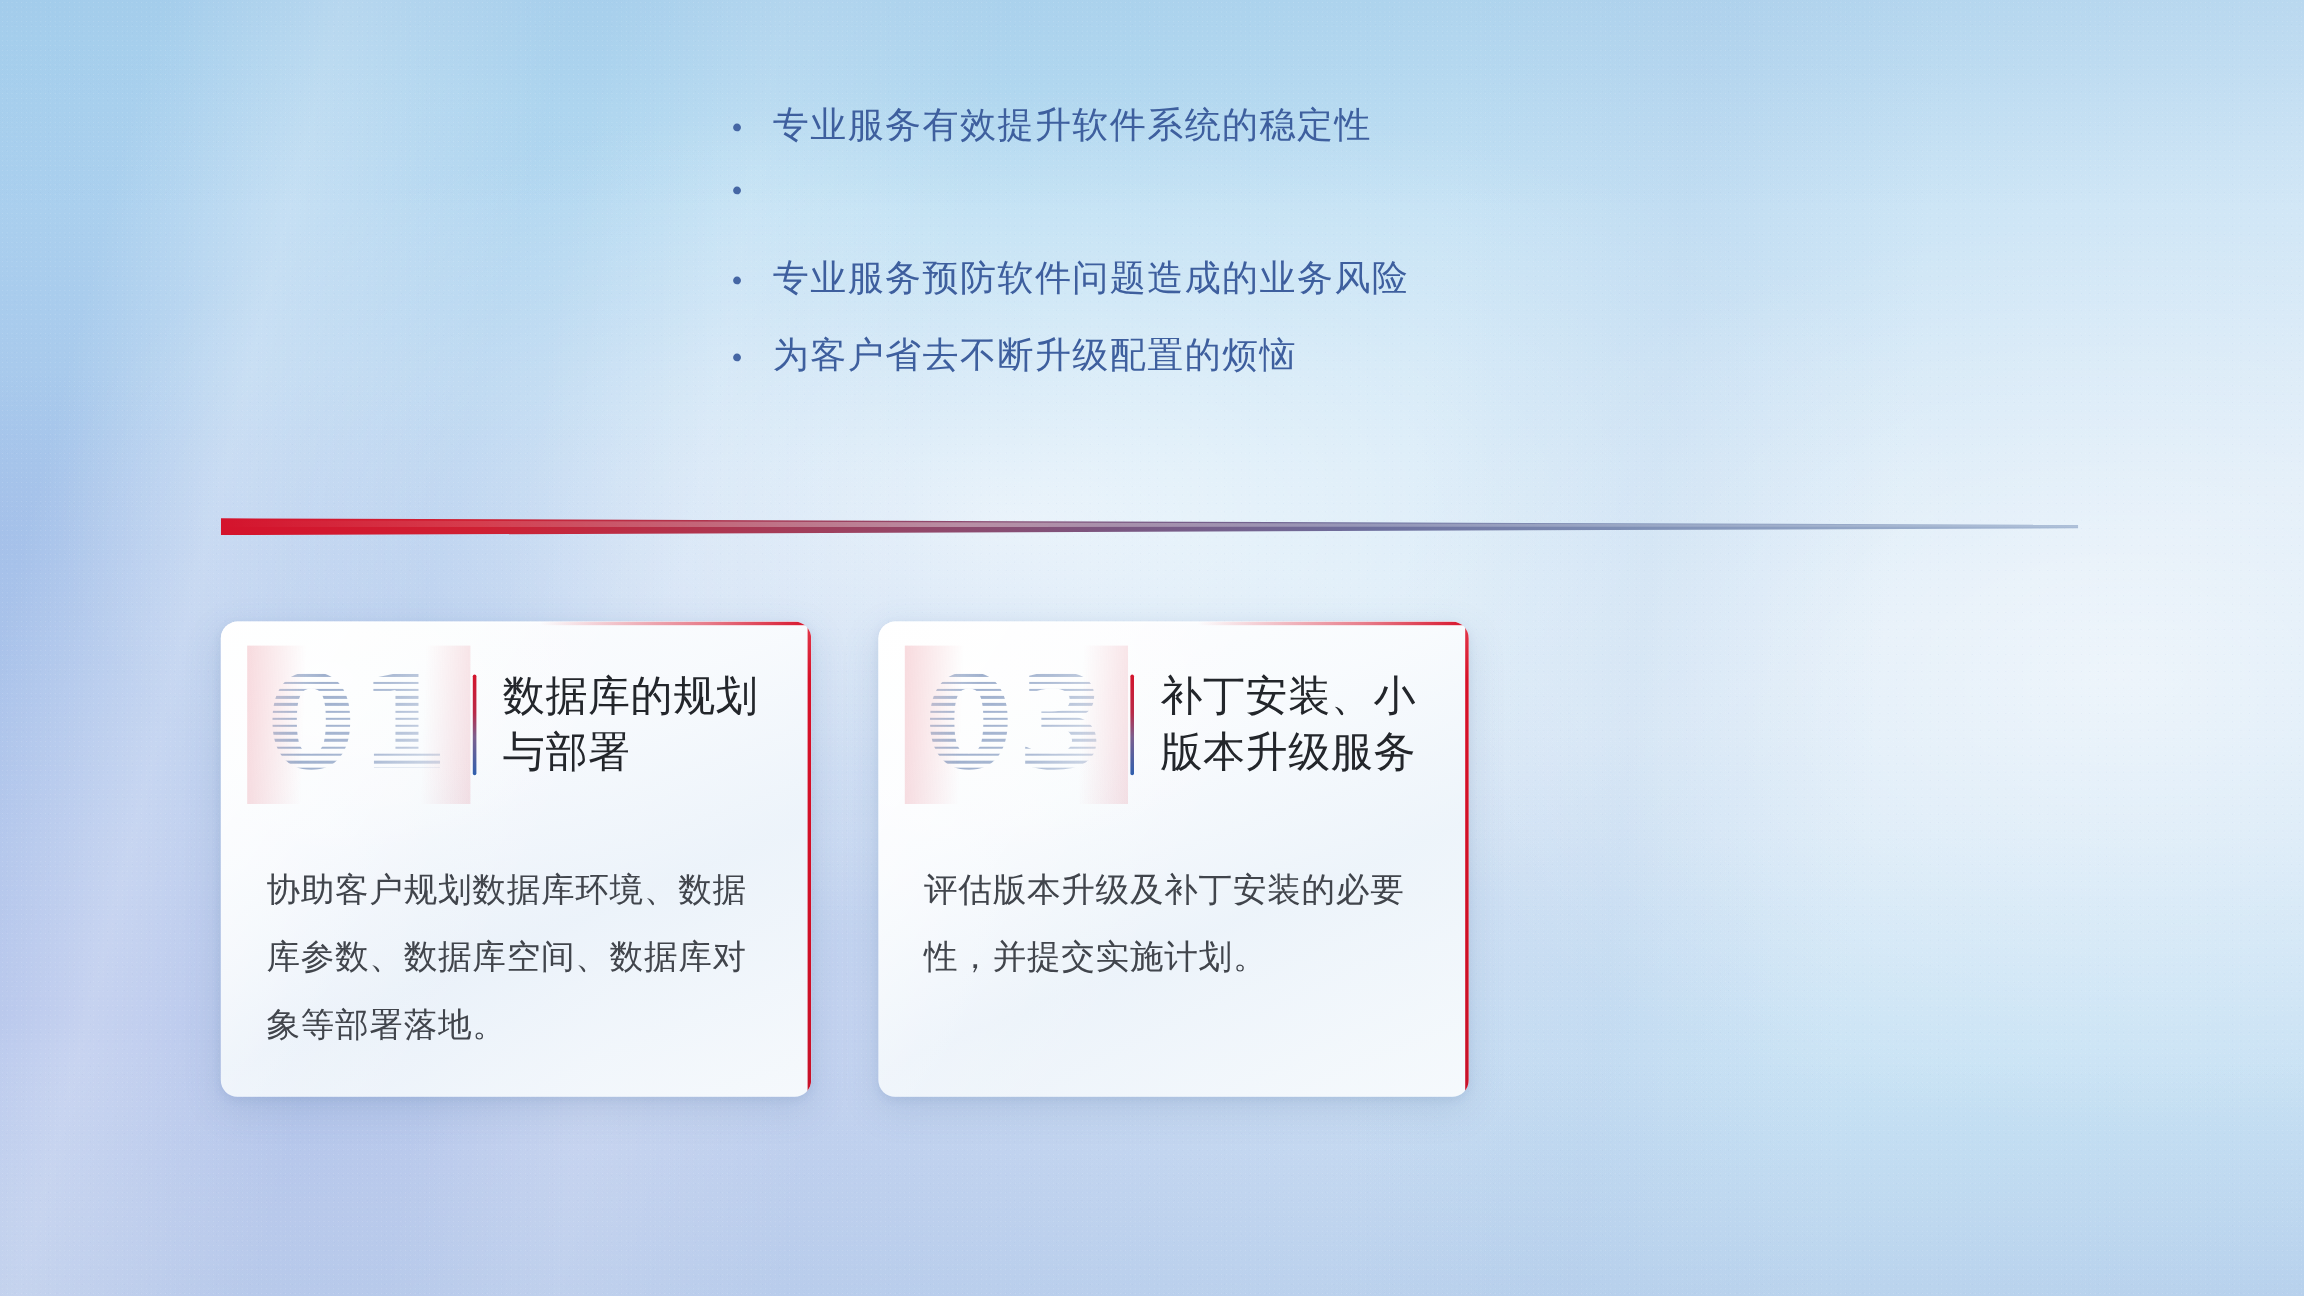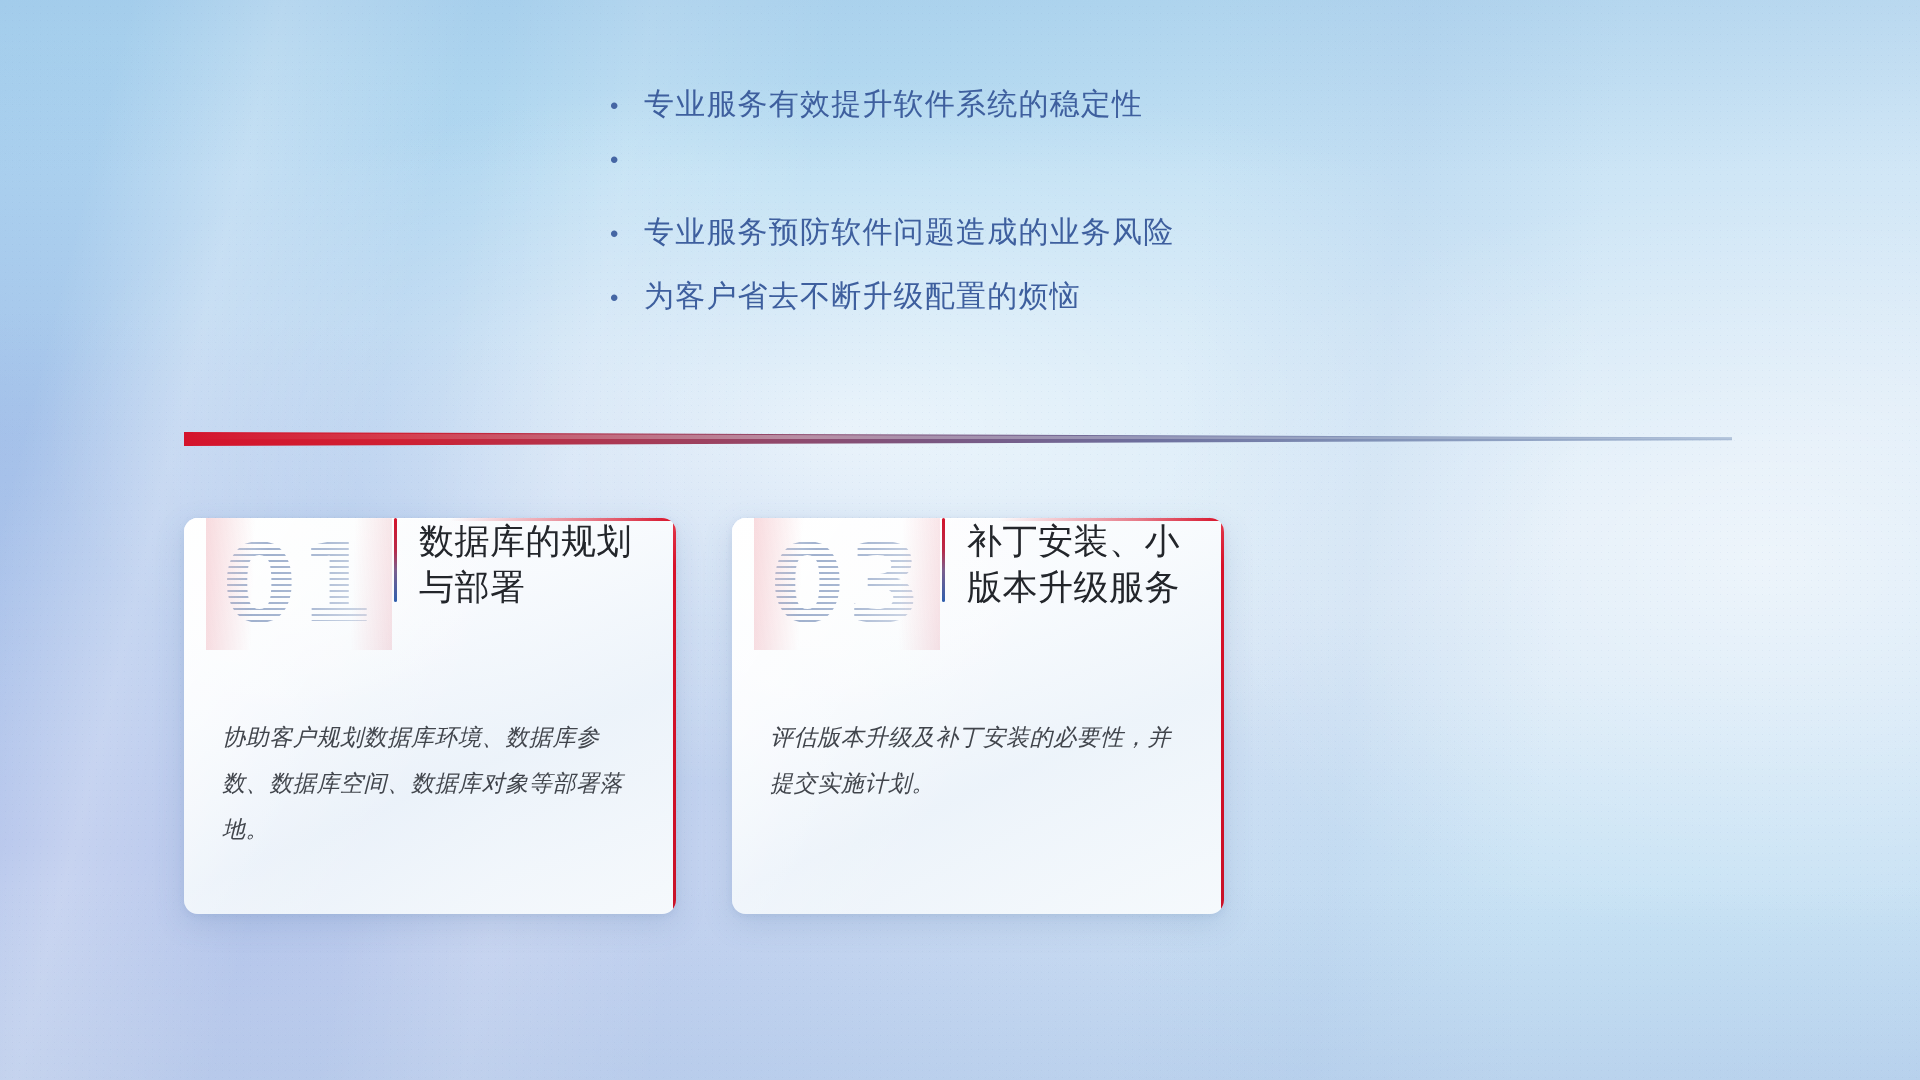--- a/index.html
+++ b/index.html
@@ -117,21 +117,21 @@
       linear-gradient(122deg, rgba(255,255,255,.75) 0%, rgba(255,255,255,.12) 38%, rgba(255,255,255,0) 55%),
       radial-gradient(70% 55% at 18% 12%, rgba(255,255,255,.55) 0%, rgba(255,255,255,0) 70%);
   }
   .card .hairline{
     position:absolute;left:0;right:3px;top:0;height:1px;
     background:linear-gradient(to right,rgba(255,255,255,.95),rgba(255,255,255,.55));
   }
 
   .card-head{
     position:absolute;left:0;top:0;width:100%;height:172px;
-    display:flex;align-items:flex-start;
+    display:flex;align-items:center;
   }
   .num-wrap{
     position:relative;
     width:186px;flex:0 0 186px;
     height:132px;
     margin-left:22px;
     display:flex;align-items:center;justify-content:center;
   }
   .num{
     font-family:"DejaVu Sans",sans-serif;
@@ -167,26 +167,25 @@
     font-size:35px;
     line-height:1.32;
     color:#23262b;
     letter-spacing:.5px;
     font-weight:400;
     max-width:232px;
   }
 
   .card-body{
     position:absolute;left:38px;right:38px;top:196px;
-    font-size:23px;
+    font-size:28px;
     line-height:2.0;
     color:#41454c;
     letter-spacing:.6px;
     font-weight:400;
-    font-style:italic;
   }
 </style>
 </head>
 <body>
 
 <div id="bg">
   <div class="bgl bg-base"></div>
   <div class="bgl bg-lav"></div>
   <div class="bgl bg-glowc"></div>
   <div class="bgl bg-glowr"></div>

